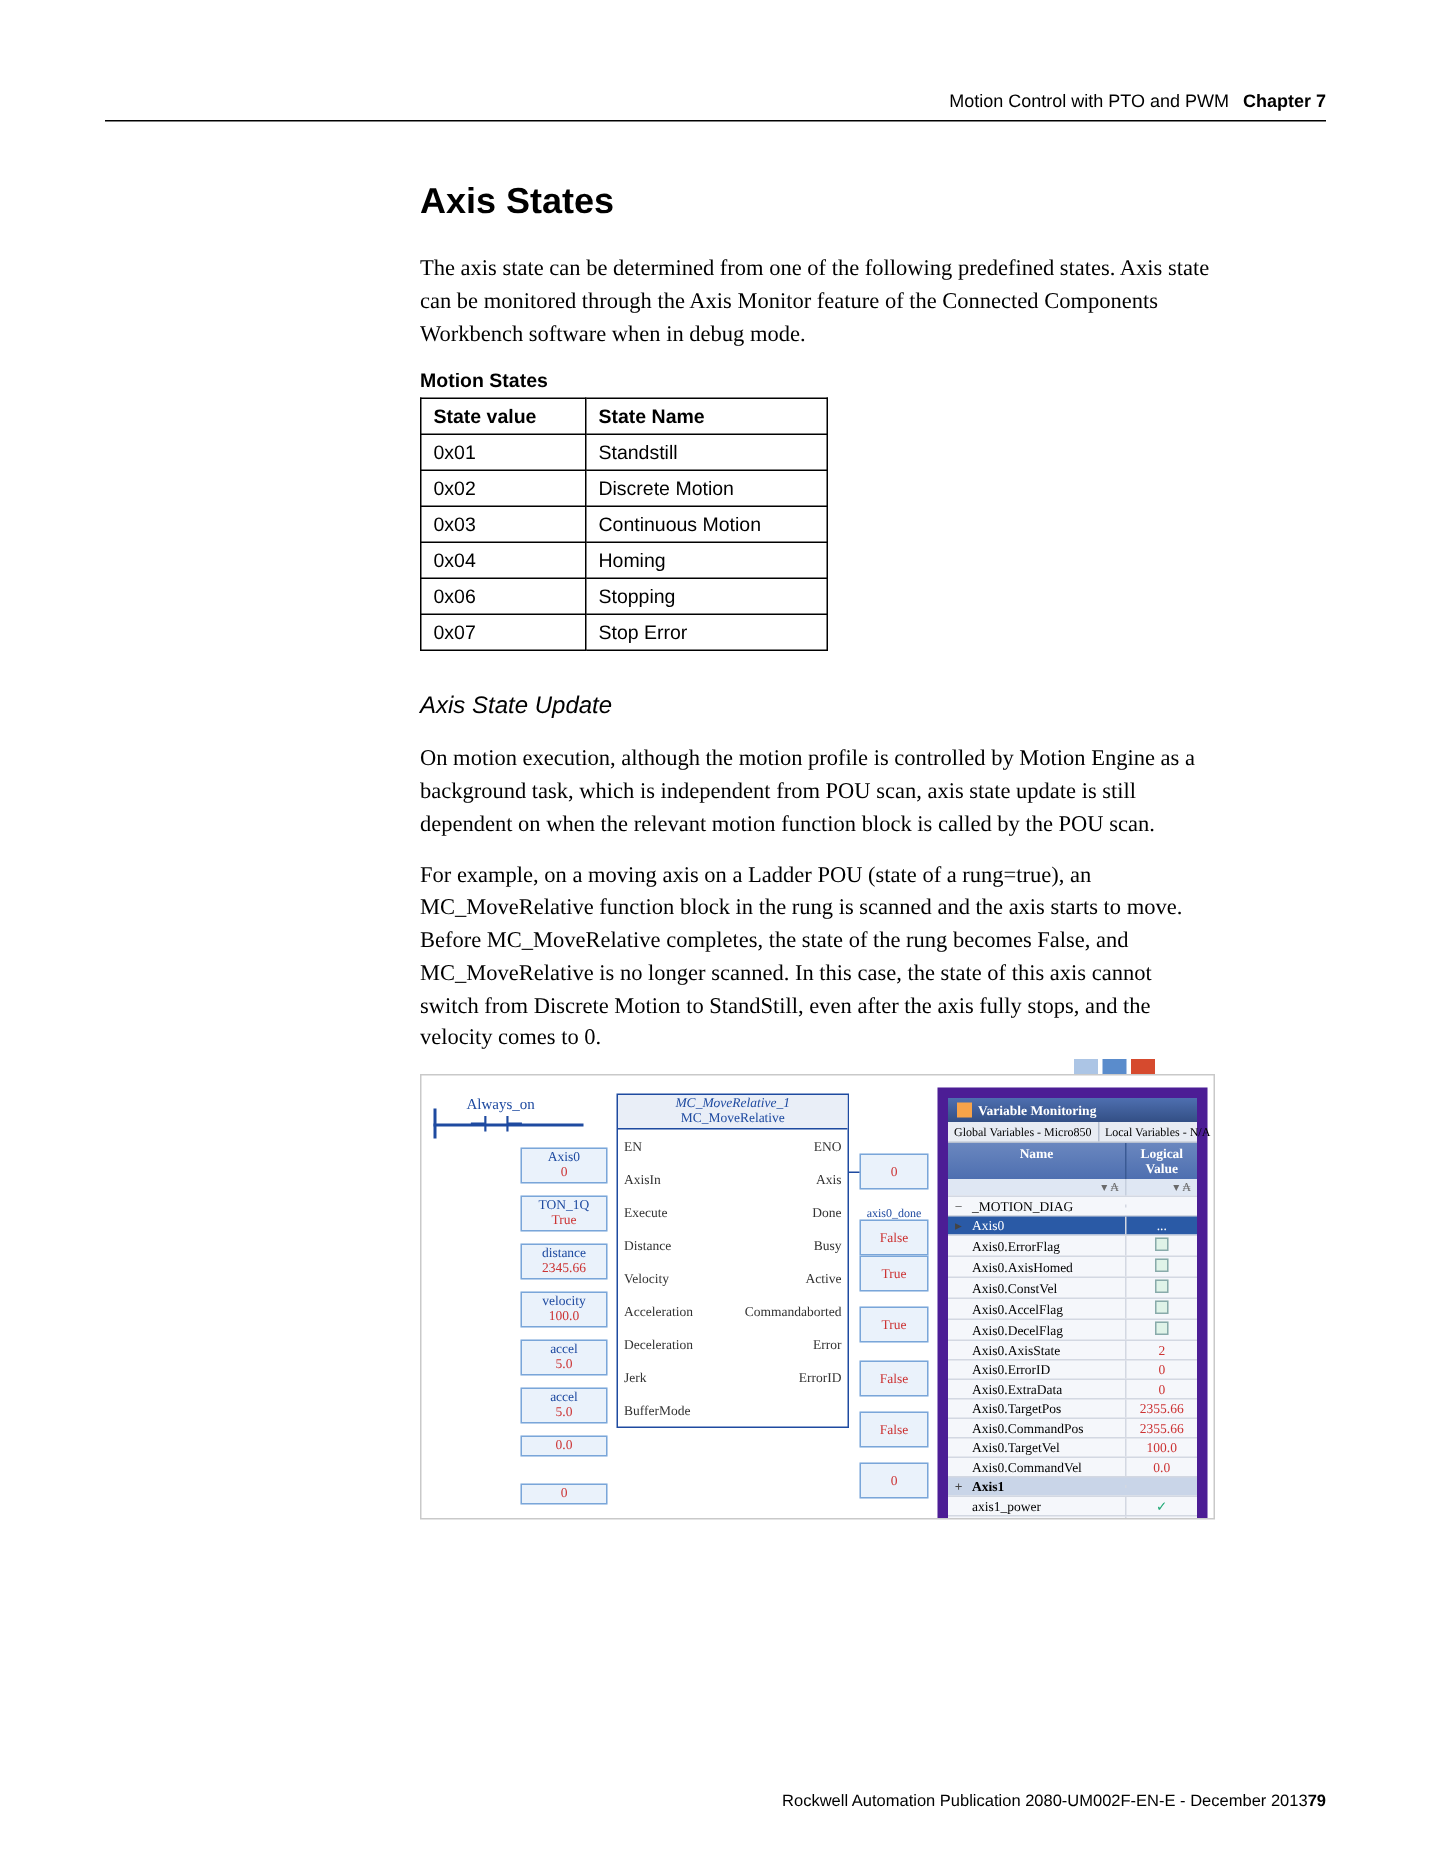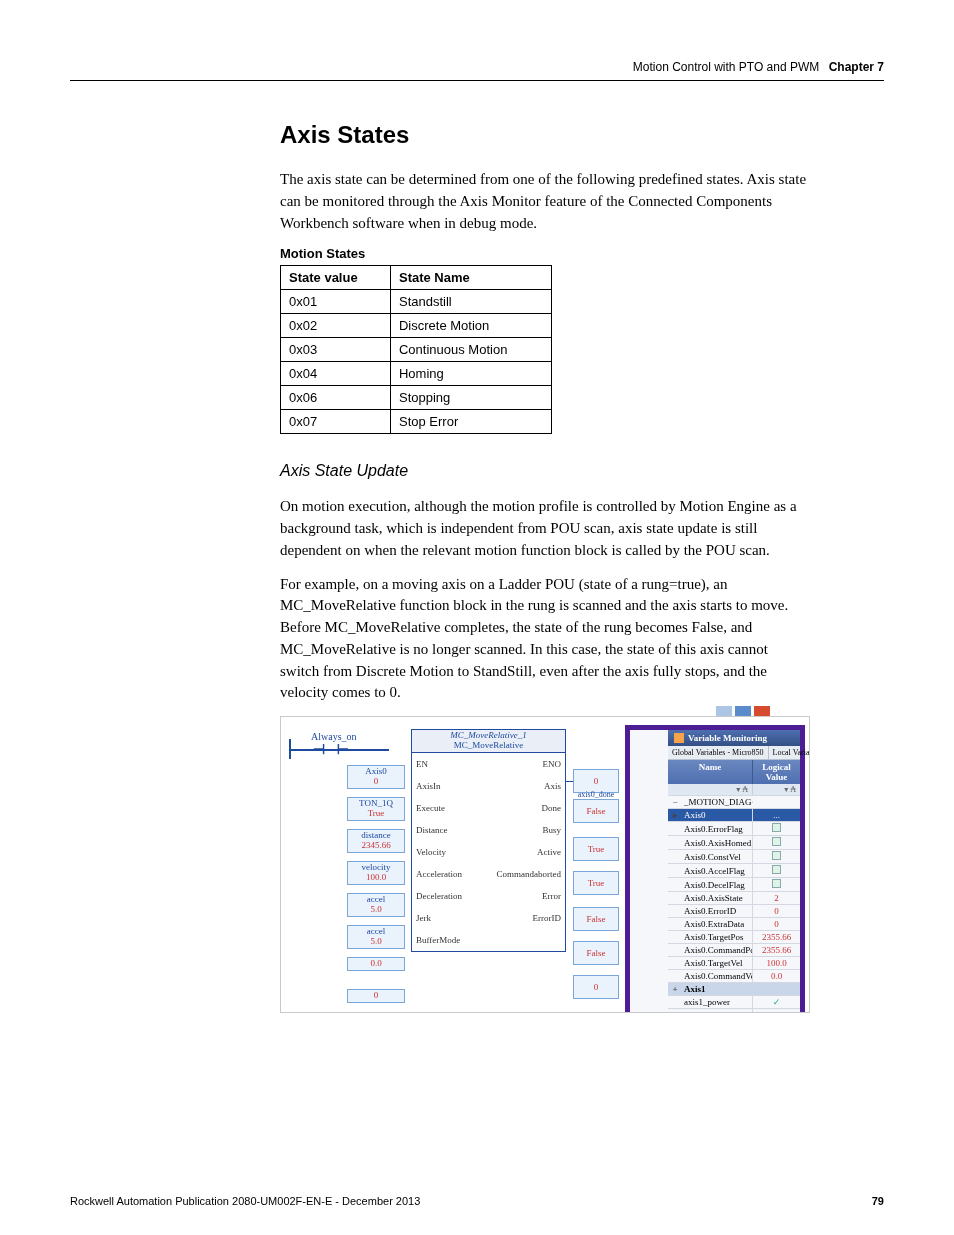--- a/index.html
+++ b/index.html
@@ -184,24 +184,23 @@
     position: absolute;
     height: 1px;
     background: #1e4aa0;
   }
   
   .varmon {
     position: absolute;
     top: 8px;
     right: 4px;
     width: 180px;
-    border: 5px solid #4c1d95;
+    border: 7px solid #4c1d95;
     background: #f5f7fb;
     font-size: 9px;
-    padding-left: 38px;
   }
   .varmon-title {
     background: linear-gradient(#4e6fb0, #334f85);
     color: #fff;
     font-weight: bold;
     padding: 3px 6px;
     display: flex;
     align-items: center;
     gap: 4px;
   }
@@ -268,21 +267,21 @@
   .winhint .a { background:#5a8ccc; }
   .winhint .b { background:#5a8ccc; opacity:.5;}
   .winhint .c { background:#d64a2e; }
   
   .footer {
     position: absolute;
     bottom: 28px;
     left: 70px;
     right: 70px;
     display: flex;
-    justify-content: space-between;
+    justify-content: flex-end;
     font-family: Arial, Helvetica, sans-serif;
     font-size: 11px;
   }
   .footer .pg { font-weight: bold; }
 </style>
 </head>
 <body>
 
 <div class="page">
   <div class="running-head">
@@ -420,21 +419,21 @@
         <div class="pbox" style="top:240px; left:66px;">
             <div class="val">0.0</div>
           </div>
         <div class="pbox" style="top:272px; left:66px;">
             <div class="val">0</div>
           </div>
 
         <div class="obox" style="top:52px;">
             <span>0</span>
           </div>
-        <div class="obox" style="top:82px;">
+        <div class="obox" style="top:96px;">
             <span class="lbl2">axis0_done</span>
             <span>False</span>
           </div>
         <div class="obox" style="top:120px;">
             <span>True</span>
           </div>
         <div class="obox" style="top:154px;">
             <span>True</span>
           </div>
         <div class="obox" style="top:190px;">

